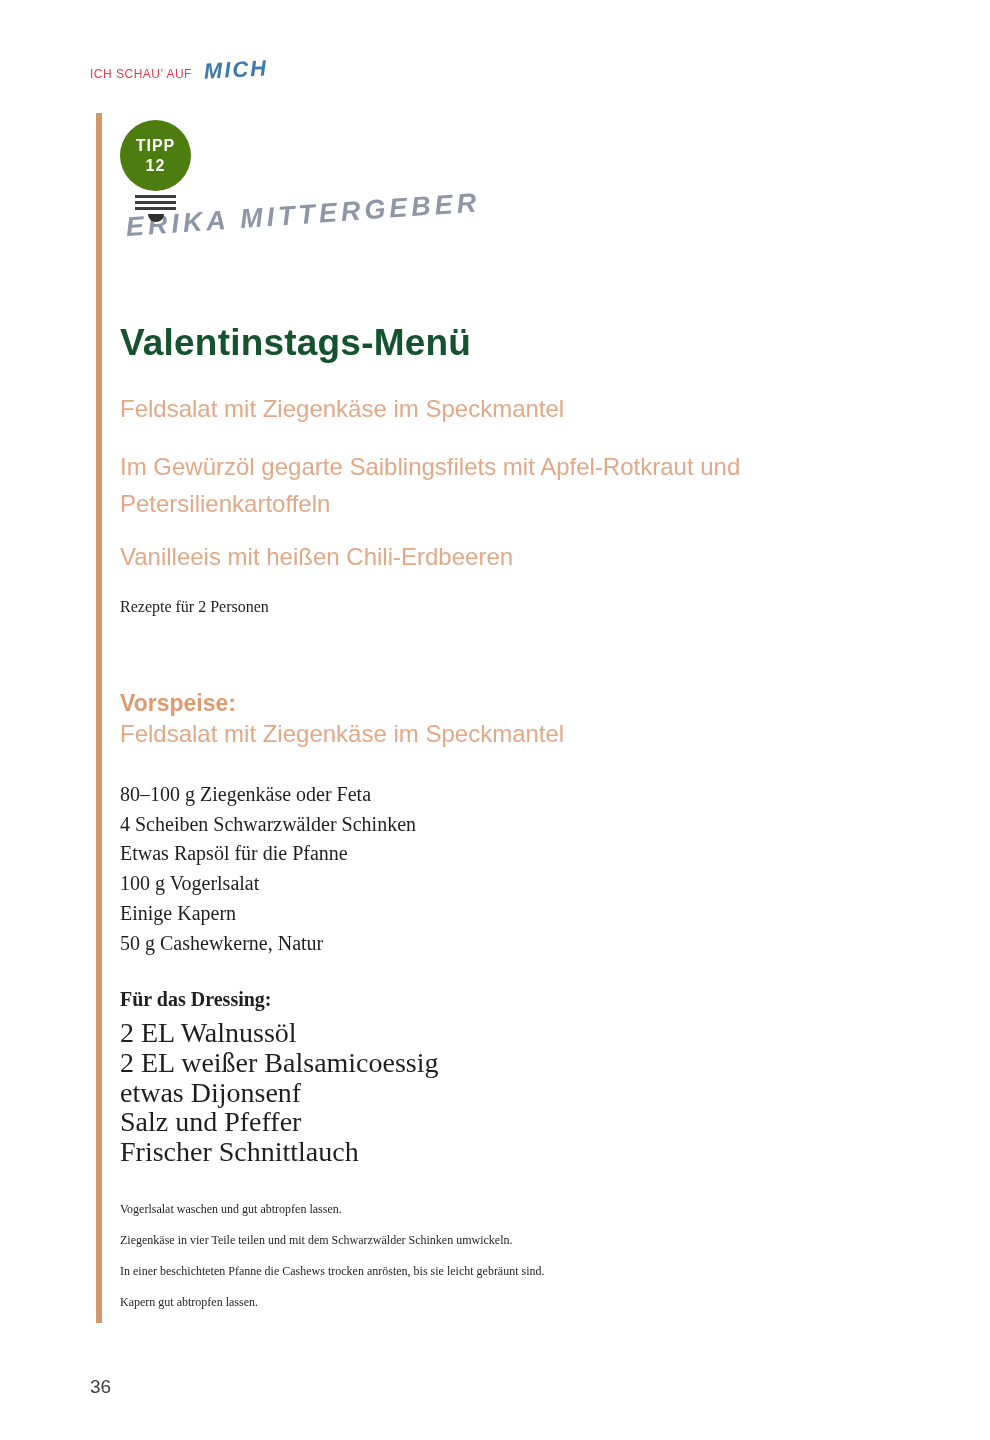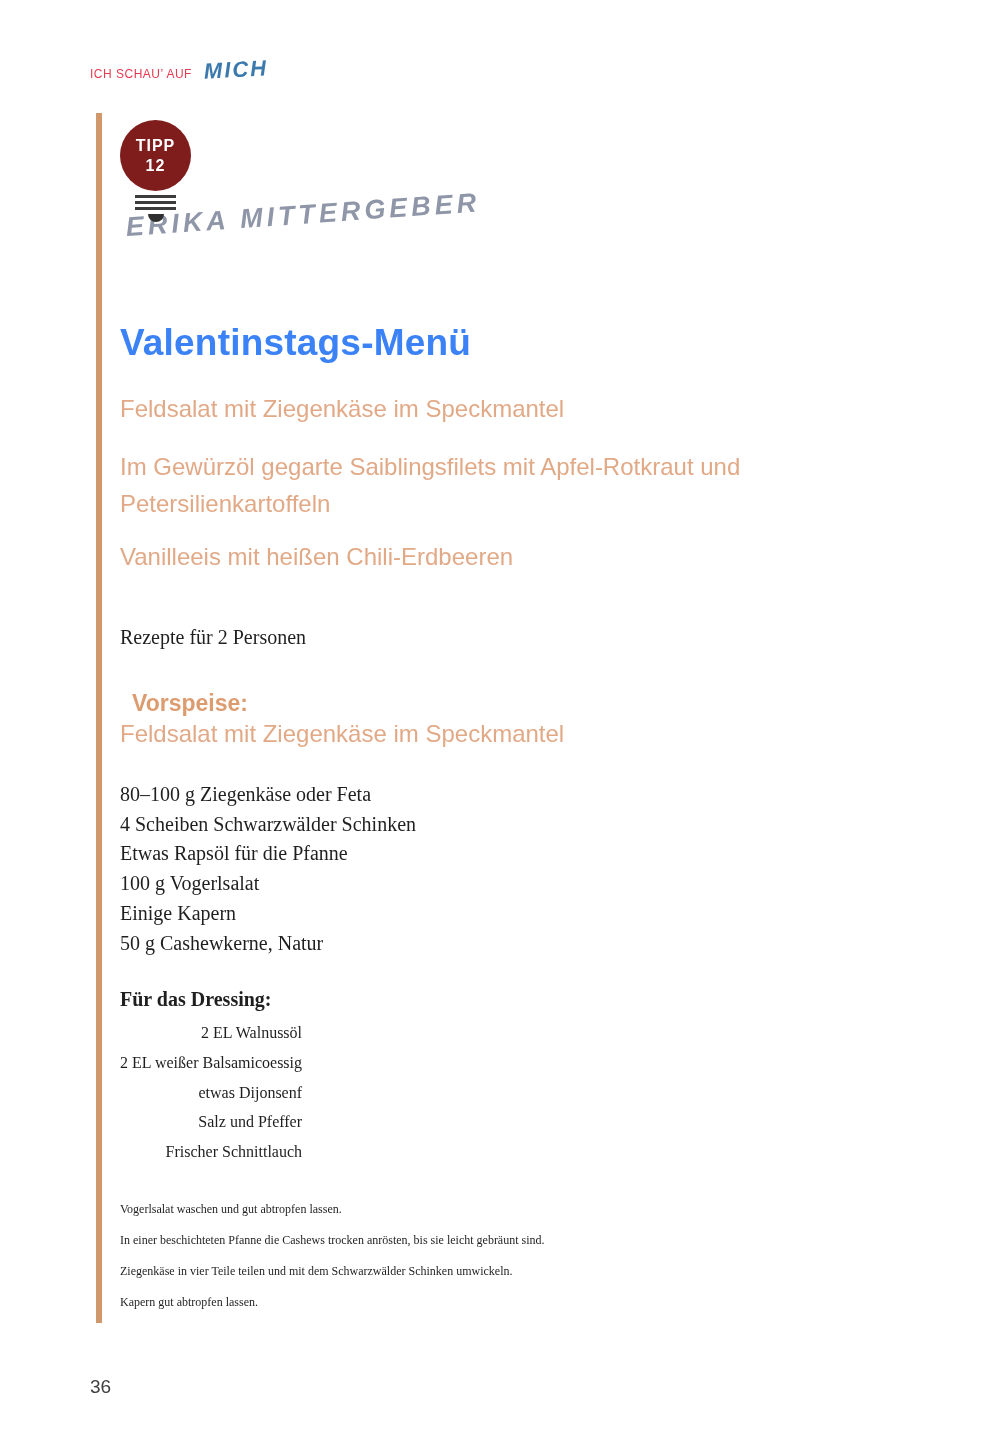--- a/index.html
+++ b/index.html
@@ -34,21 +34,21 @@
   
   .vline{
     position:absolute;left:96px;top:113px;
     width:6px;height:1210px;
     background:#D1996B;
   }
   
   .bulb{
     position:absolute;left:120px;top:120px;
     width:71px;height:71px;border-radius:50%;
-    background:#7f1d1d;
+    background:#4d7c0f;
     display:flex;flex-direction:column;
     align-items:center;justify-content:center;
     z-index:2;
   }
   .bulb-line{
     color:#ffffff;font-weight:bold;
     font-size:16px;line-height:1.25;
     letter-spacing:1px;text-align:center;
   }
   .bulb-base{
@@ -68,59 +68,59 @@
     font-weight:bold;
     font-style:italic;
     letter-spacing:4px;
     transform:rotate(-4deg);
     transform-origin:left bottom;
     white-space:nowrap;
   }
   
   .title{
     position:absolute;left:120px;top:322px;
-    color:#3b82f6;
+    color:#14532d;
     font-size:37px;font-weight:bold;
     letter-spacing:0.2px;
     text-align:right;
   }
   .menu-item{
     position:absolute;left:120px;
     color:#E2A987;
     font-size:24px;font-weight:300;
     line-height:37px;
   }
   .menu-1{top:390px;}
   .menu-2{top:448px;width:680px;}
   .menu-3{top:538px;}
   
   .serif{font-family:"Liberation Serif", serif;color:#1F1F1F;}
   .serving{
-    position:absolute;left:120px;top:626px;
-    font-size:20px;
+    position:absolute;left:120px;top:598px;
+    font-size:16px;
   }
   .course-label{
-    position:absolute;left:132px;top:690px;
+    position:absolute;left:120px;top:690px;
     color:#DD9B70;font-size:23px;font-weight:bold;
   }
   .course-dish{
     position:absolute;left:120px;top:720px;
     color:#E2A987;font-size:24px;font-weight:300;
   }
   .ingredients{
     position:absolute;left:120px;top:780px;
     font-size:20px;line-height:29.7px;
   }
   .dressing-head{
     position:absolute;left:120px;top:988px;
     font-size:20px;font-weight:bold;
   }
   .dressing-items{
     position:absolute;left:120px;top:1018px;
-    font-size:16px;line-height:29.8px;text-align:right;
+    font-size:28px;line-height:29.8px;
   }
   .instructions{
     position:absolute;left:120px;top:1194px;
     width:830px;
     font-size:12px;line-height:31px;
   }
   .page-number{
     position:absolute;left:90px;top:1376px;
     color:#3F3F3F;font-size:19px;
   }
@@ -174,20 +174,20 @@
   <div class="serif dressing-items">
     <div>2 EL Walnussöl</div>
     <div>2 EL weißer Balsamicoessig</div>
     <div>etwas Dijonsenf</div>
     <div>Salz und Pfeffer</div>
     <div>Frischer Schnittlauch</div>
   </div>
 
   <div class="serif instructions">
     <div>Vogerlsalat waschen und gut abtropfen lassen.</div>
+    <div>Ziegenkäse in vier Teile teilen und mit dem Schwarzwälder Schinken umwickeln.</div>
     <div>In einer beschichteten Pfanne die Cashews trocken anrösten, bis sie leicht gebräunt sind.</div>
-    <div>Ziegenkäse in vier Teile teilen und mit dem Schwarzwälder Schinken umwickeln.</div>
     <div>Kapern gut abtropfen lassen.</div>
   </div>
 
   <div class="page-number">36</div>
 
 </div>
 
 </body></html>

